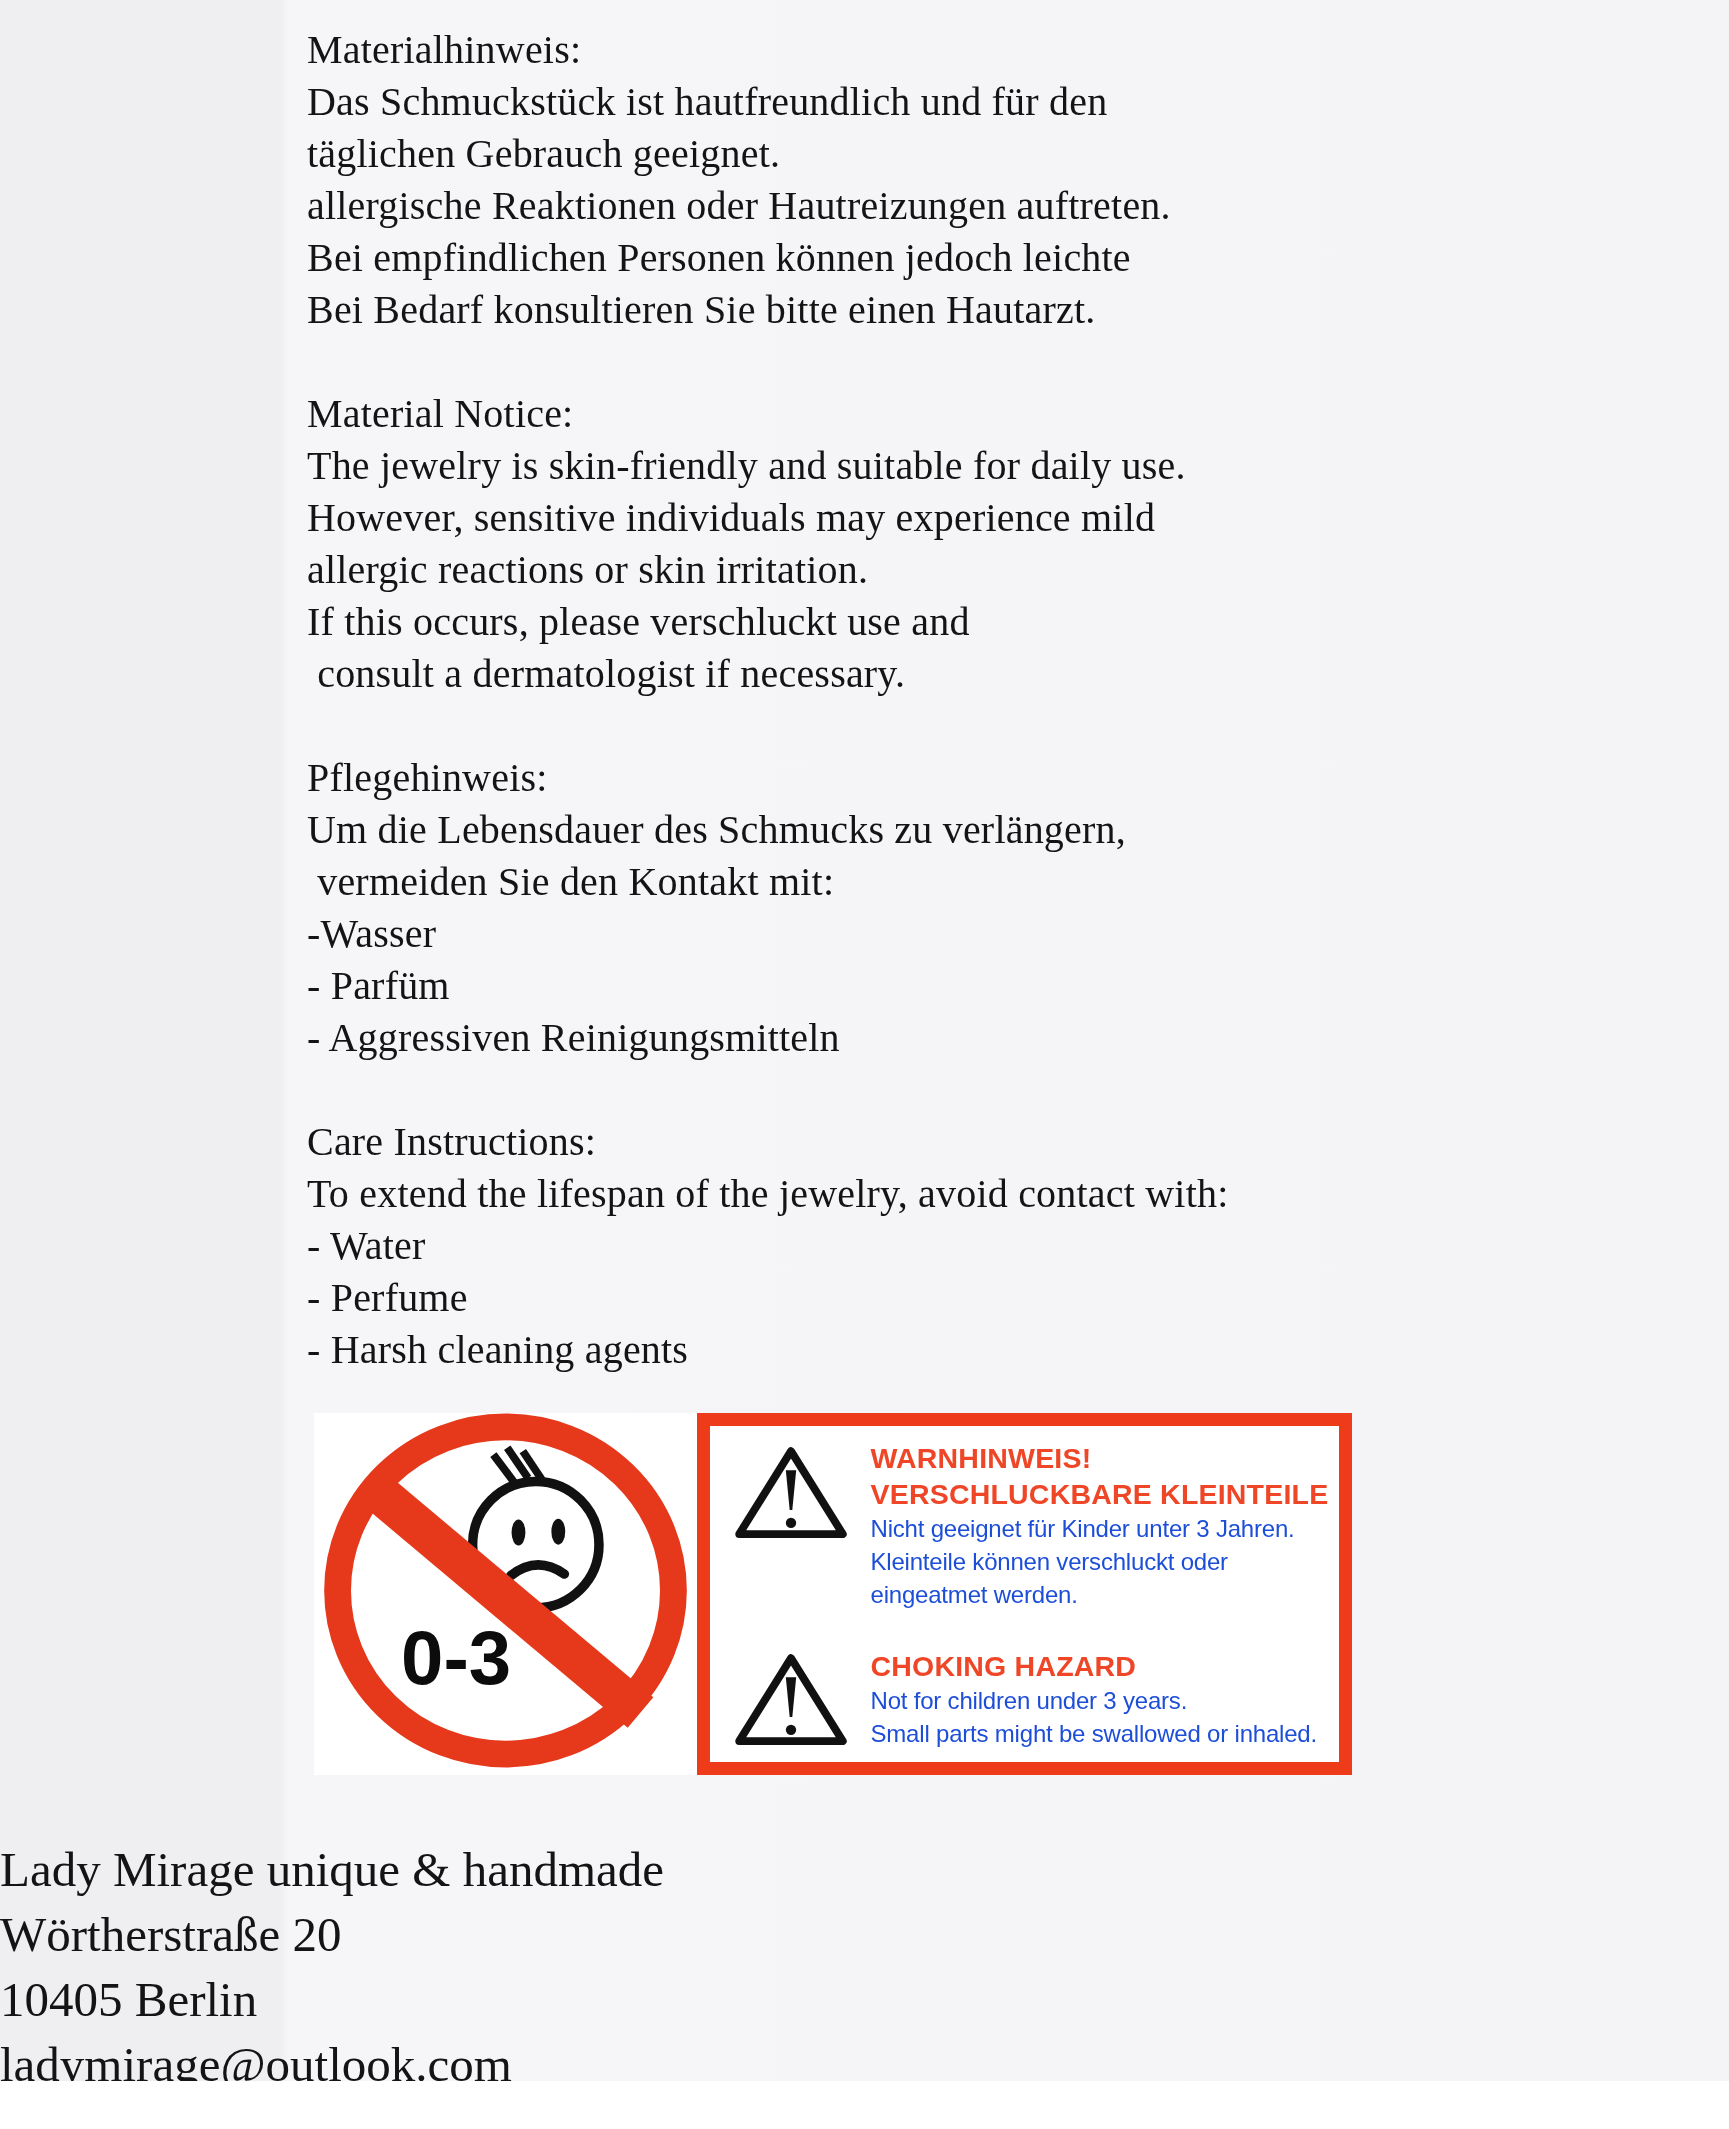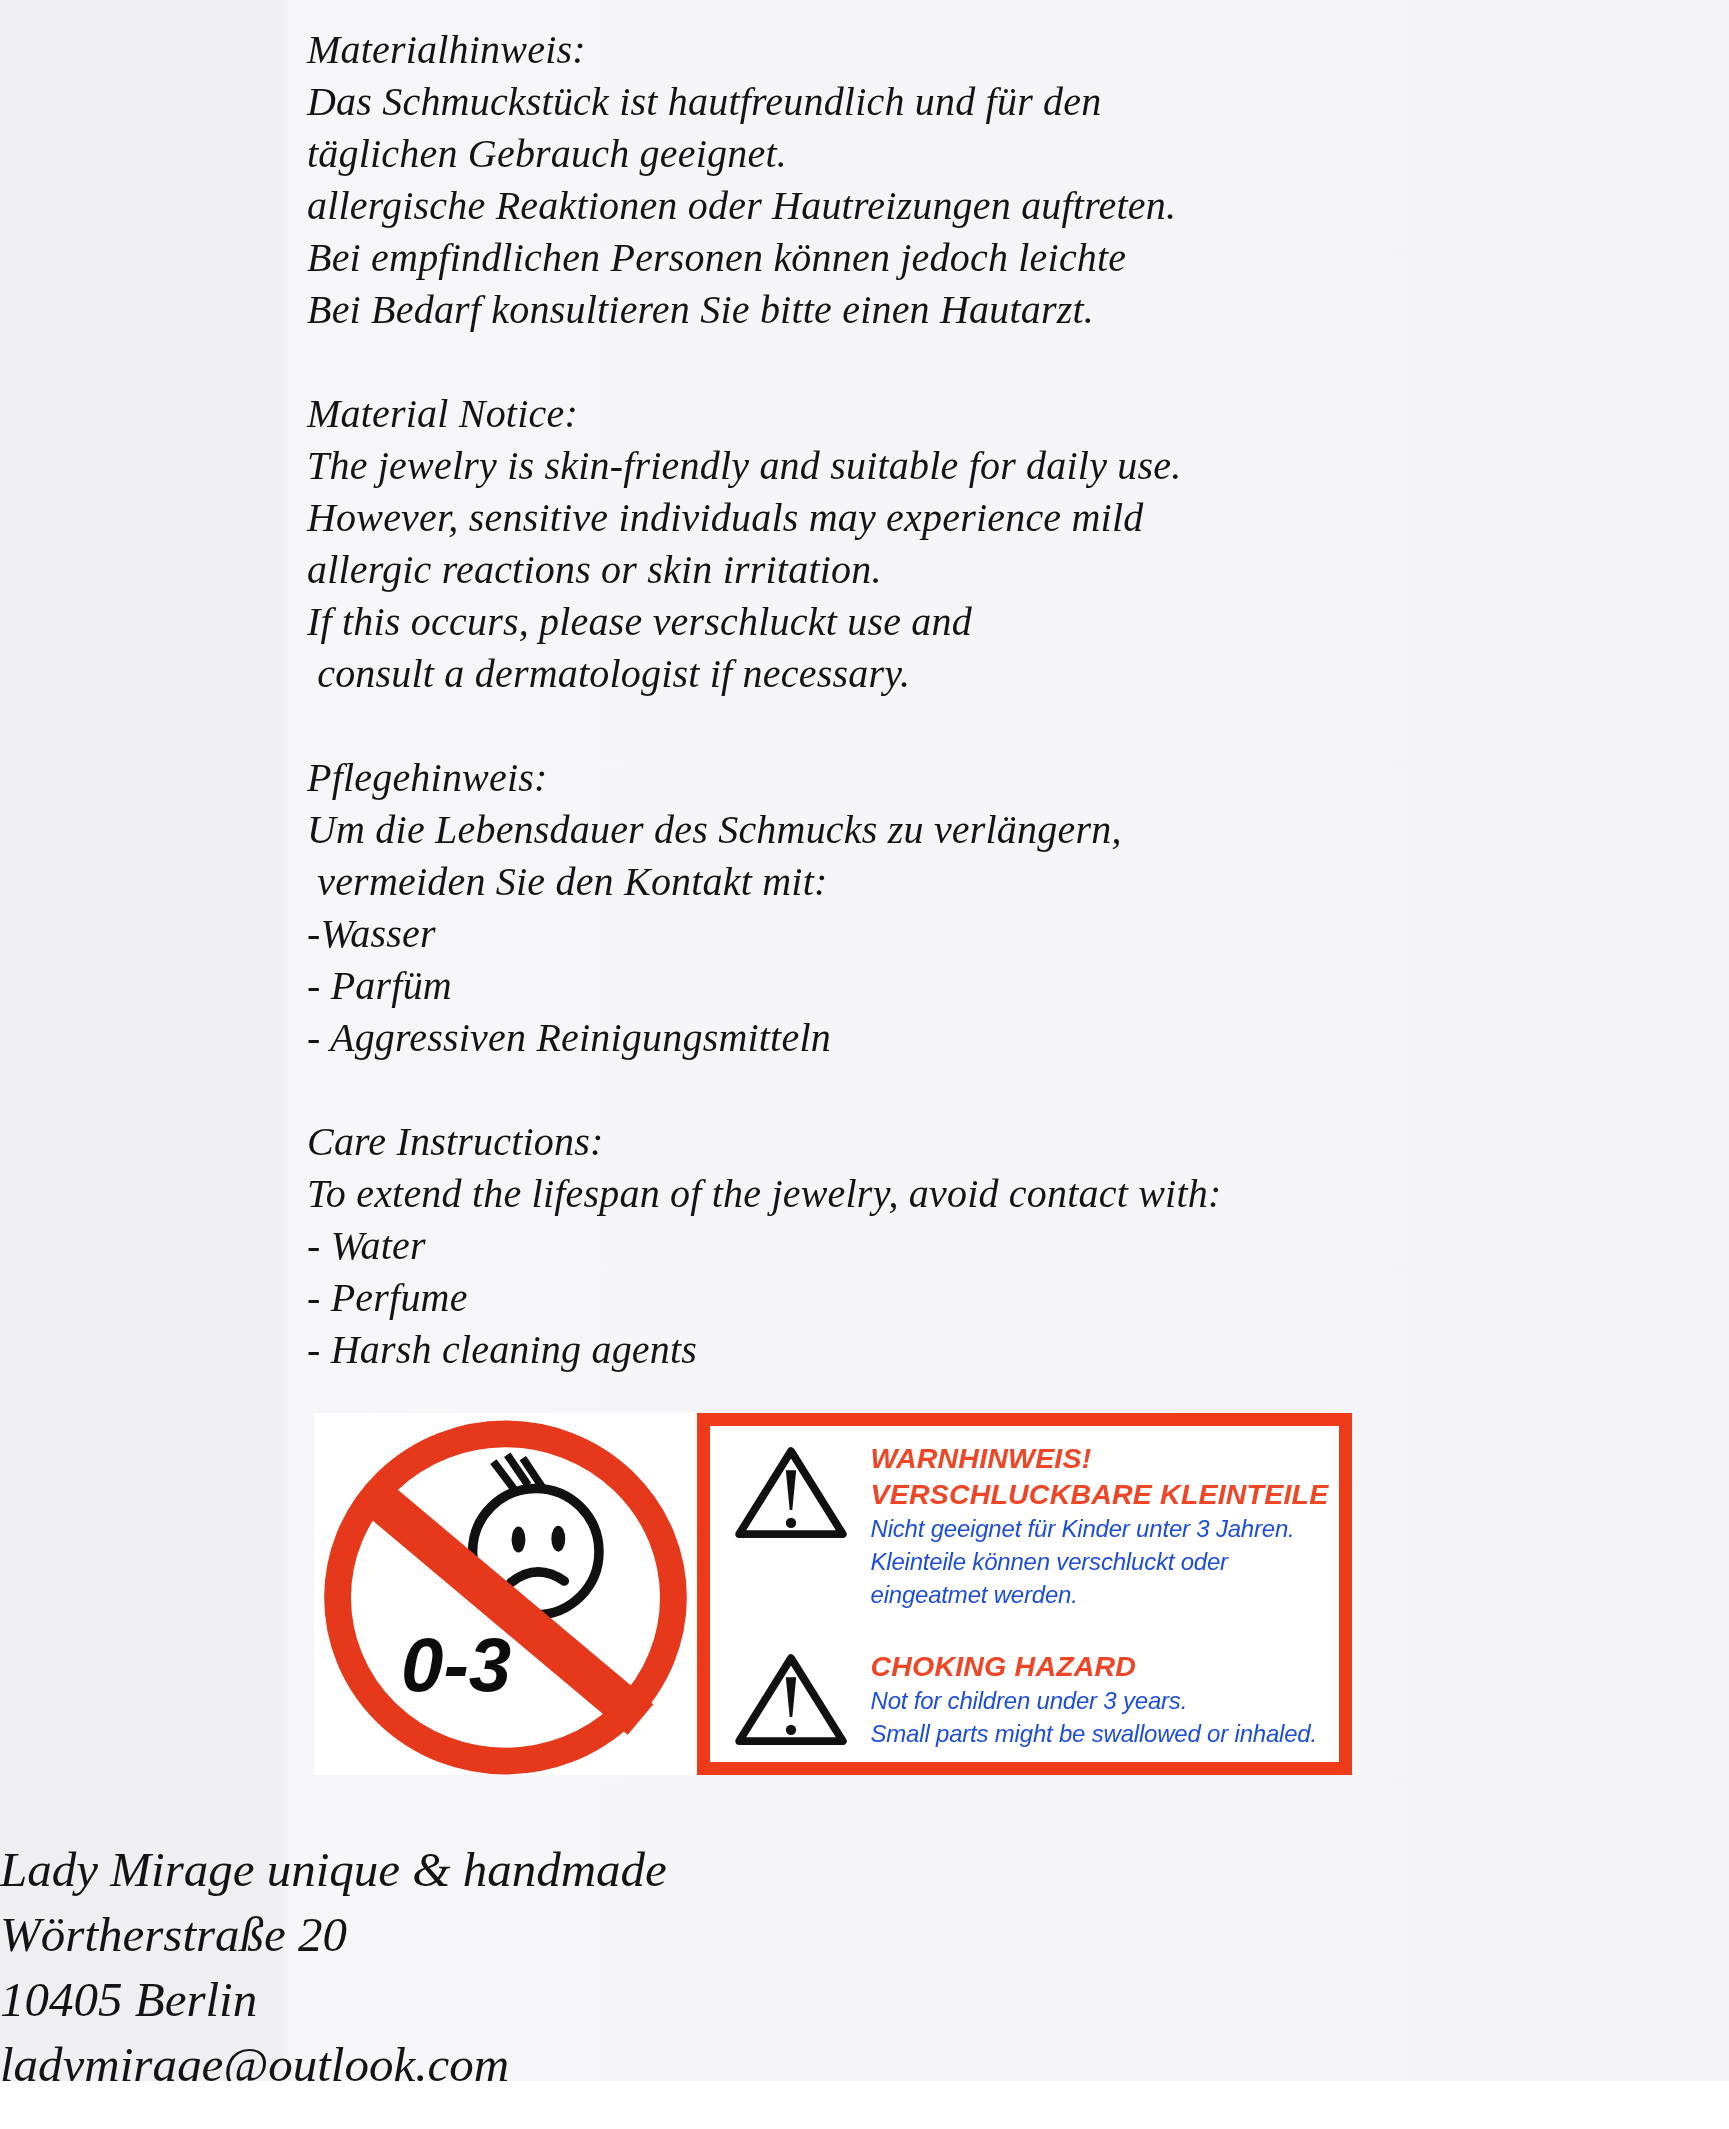--- a/index.html
+++ b/index.html
@@ -7,42 +7,41 @@
     position:relative;
     width:1729px; height:2081px;
     background:linear-gradient(90deg,
       var(--page-bg-left,#efeef1) 0%,
       var(--page-bg-left,#efeef1) 16.2%,
       var(--page-bg,#f6f5f8) 16.7%,
       #f4f3f6 100%);
     font-family:"Liberation Serif", serif;
     color:var(--text,#141414);
     overflow:hidden;
-    font-style:italic;
   }
 
   
   .text-block {
     position:absolute; left:307px; top:24px;
     font-size:40px; line-height:52px;
     letter-spacing:0.2px;
   }
   .text-section { margin:0 0 52px 0; }
   .text-line { white-space:pre-wrap; }
 
   
   .label-row {
     position:absolute; left:314px; top:1413px;
     width:1038px; height:362px;
     background:var(--label-bg,#ffffff);
     display:flex; align-items:stretch;
   }
   .prohibition-sign {
     flex:0 0 383px;
-    display:flex; align-items:flex-end; justify-content:center;
+    display:flex; align-items:flex-start; justify-content:center;
   }
   .prohibition-svg { width:367px; height:355px; display:block; }
   .ring, .bar { stroke:var(--sign-red,#e6391c); }
   .face-stroke { stroke:#111111; }
   .face-fill  { fill:#111111; }
 
   .warning-box {
     flex:1 1 auto; box-sizing:border-box;
     border:13px solid var(--warning-border-red,#ee3b1a);
     background:#ffffff;

